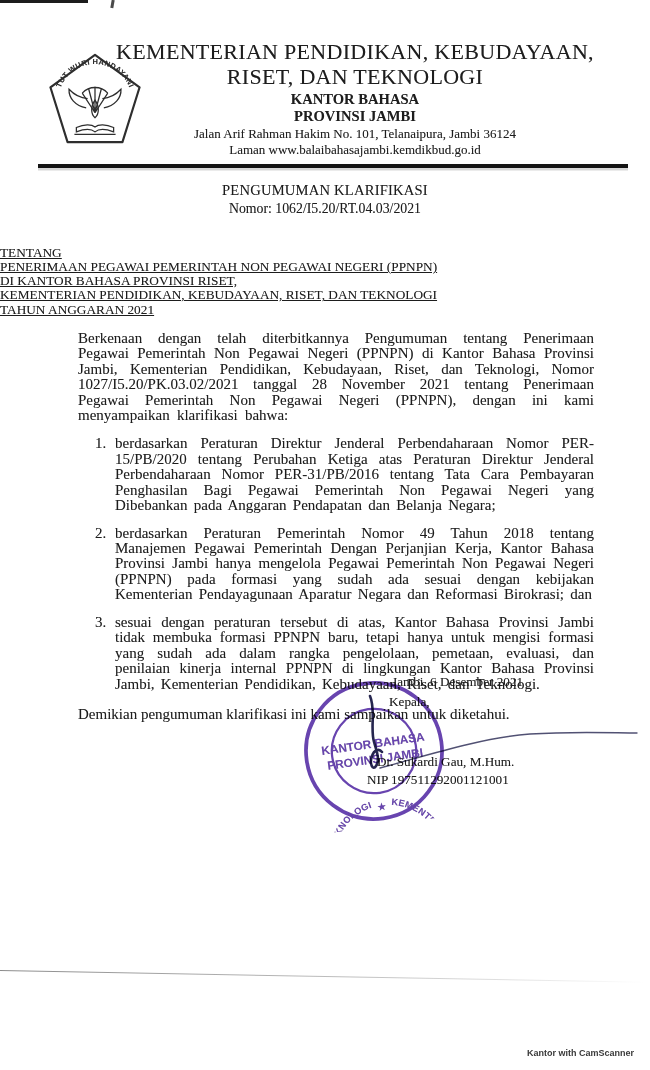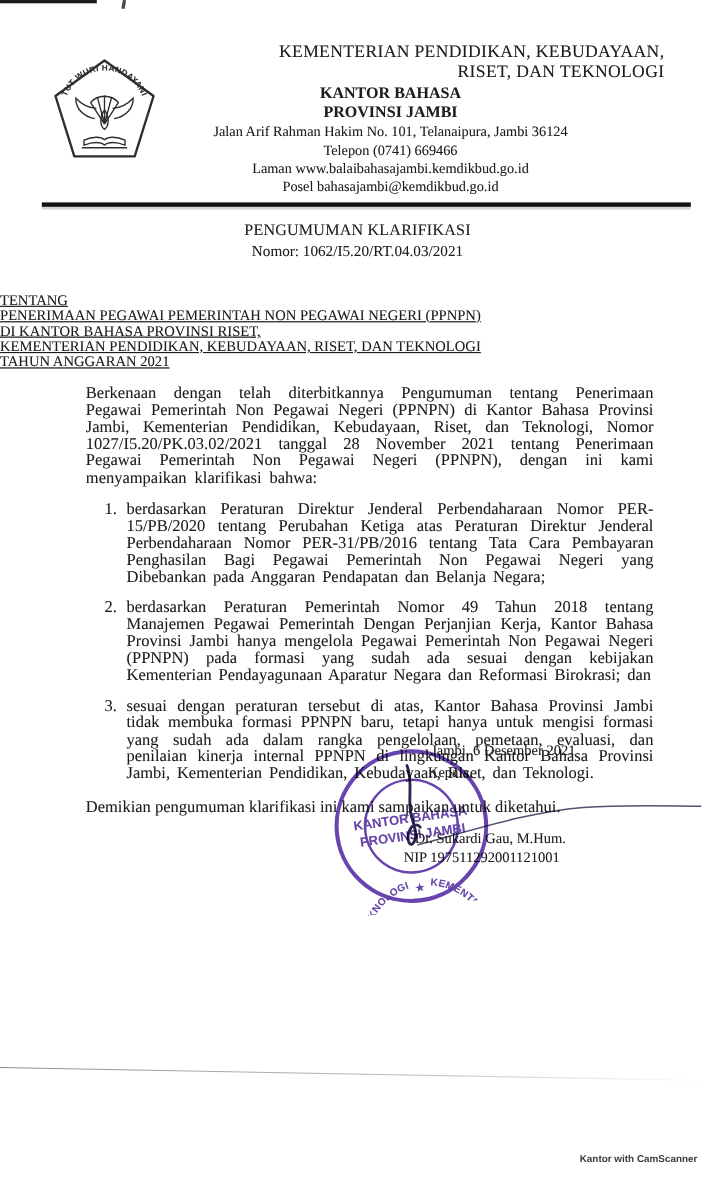--- a/index.html
+++ b/index.html
@@ -3,21 +3,21 @@
 <meta charset="utf-8">
 <style>
   html,body{margin:0;padding:0;background:#ffffff;}
   .page{
     position:relative;width:650px;height:1070px;background:#fff;overflow:hidden;
     font-family:"Liberation Serif","DejaVu Serif",serif;color:#1d1d1d;
     text-shadow:0 0 .5px rgba(50,50,50,.35);
   }
   
   .letterhead{padding-top:39px;margin-left:106px;margin-right:46px;text-align:center;}
-  .lh-ministry{font-size:16px;line-height:1.15;letter-spacing:.3px;text-align:right;}
+  .lh-ministry{font-size:22px;line-height:1.15;letter-spacing:.3px;}
   .lh-office{font-size:14.6px;line-height:1.13;font-weight:bold;margin-top:1px;}
   .lh-small{font-size:13px;line-height:1.22;margin-top:1px;}
   .logo{position:absolute;left:46px;top:52px;width:98px;height:98px;}
   .rule{margin:6px 22px 0 38px;height:3.4px;background:#141414;box-shadow:0 2.5px 0 rgba(110,110,110,.28);}
   
   .doc-title{margin-top:14px;text-align:center;font-size:14.6px;letter-spacing:.2px;}
   .doc-number{text-align:center;font-size:13.8px;margin-top:2px;}
   .subject{margin-top:29px;text-align:left;font-size:13.3px;line-height:1.07;text-decoration:underline;}
   
   .content{margin:14px 56px 0 78px;font-size:15px;line-height:1.03;}
@@ -71,23 +71,21 @@
       <path d="M 29 84 L 71 84"></path>
     </g>
   </svg>
 
   <div class="letterhead">
     <div class="lh-ministry">KEMENTERIAN  PENDIDIKAN, KEBUDAYAAN,</div>
     <div class="lh-ministry">RISET, DAN TEKNOLOGI</div>
     <div class="lh-office">KANTOR BAHASA</div>
     <div class="lh-office">PROVINSI JAMBI</div>
     <div class="lh-small">Jalan  Arif Rahman Hakim No. 101, Telanaipura, Jambi 36124</div>
-    <div class="lh-small">Telepon (0741) 669466</div>
     <div class="lh-small">Laman www.balaibahasajambi.kemdikbud.go.id</div>
-    <div class="lh-small">Posel bahasajambi@kemdikbud.go.id</div>
   </div>
   <div class="rule"></div>
 
   <div class="doc-title">PENGUMUMAN KLARIFIKASI</div>
   <div class="doc-number">Nomor: 1062/I5.20/RT.04.03/2021</div>
   <div class="subject">
     <div>TENTANG</div>
     <div>PENERIMAAN PEGAWAI PEMERINTAH NON PEGAWAI NEGERI (PPNPN)</div>
     <div>DI KANTOR BAHASA PROVINSI RISET,</div>
     <div>KEMENTERIAN PENDIDIKAN, KEBUDAYAAN, RISET, DAN TEKNOLOGI</div>

